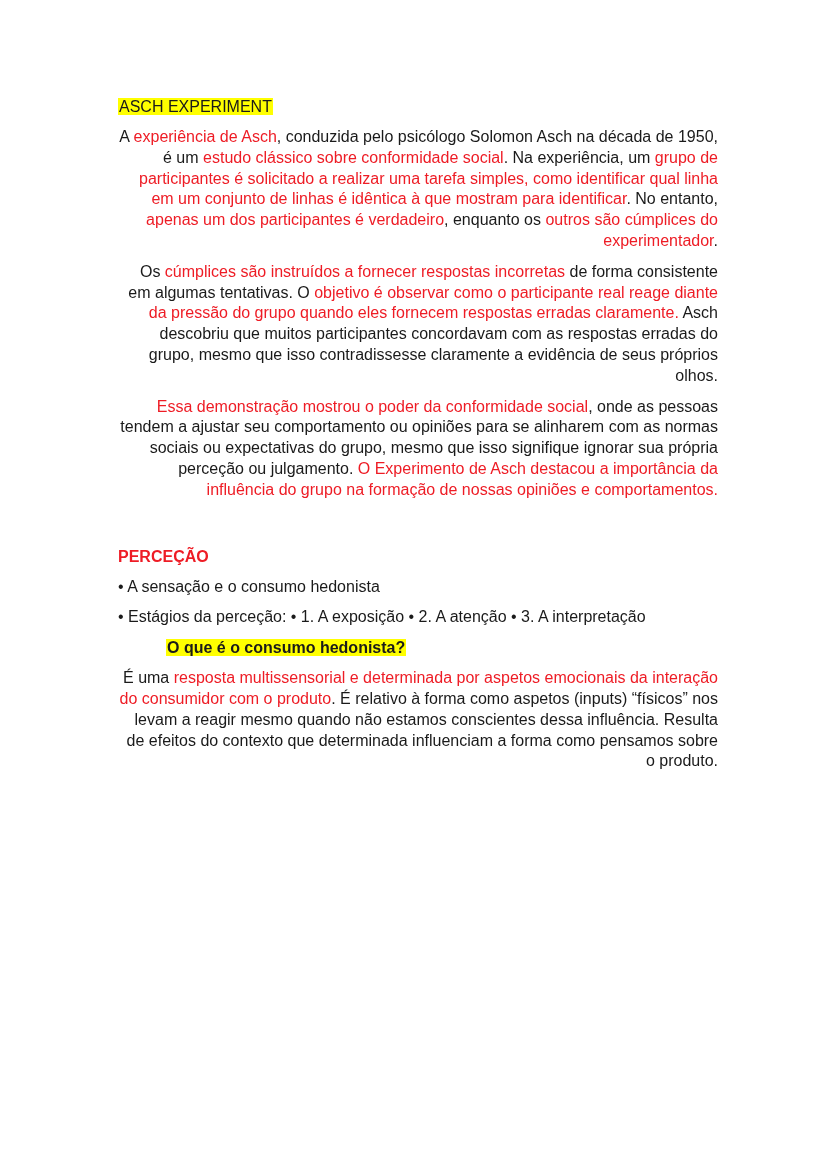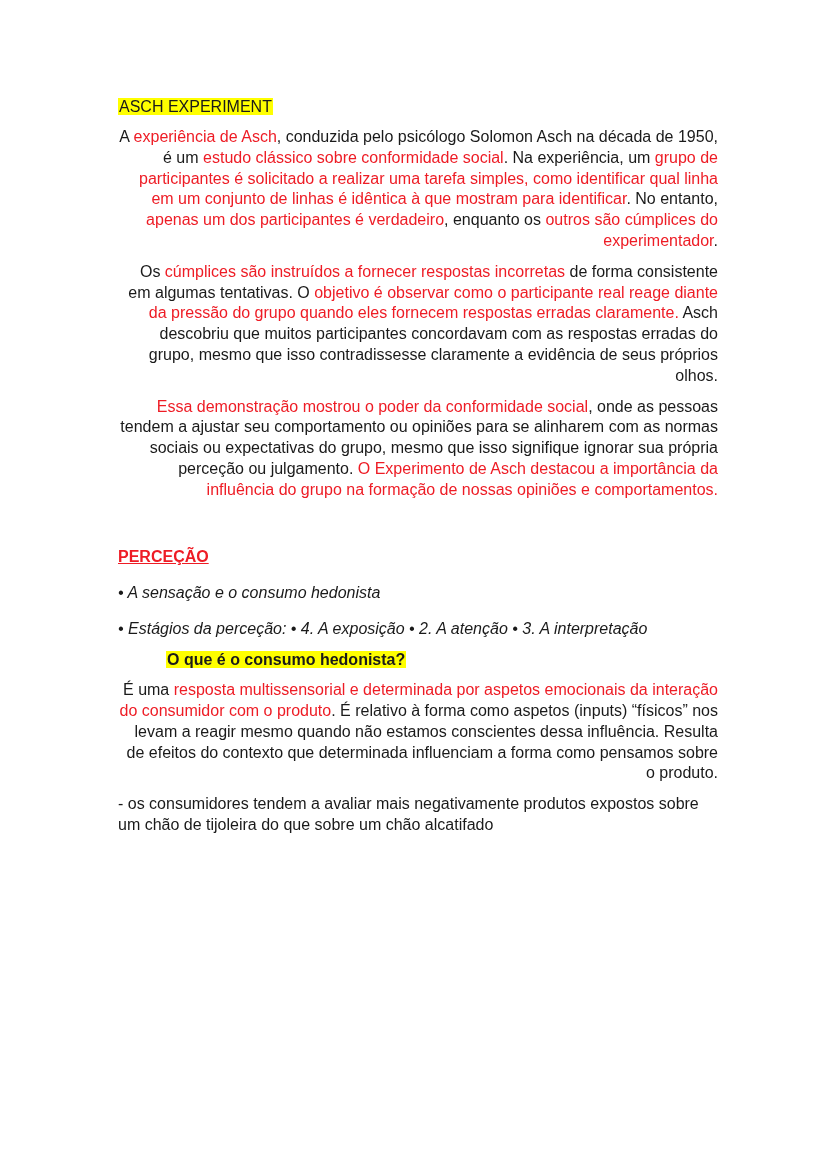--- a/index.html
+++ b/index.html
@@ -38,24 +38,23 @@
     p {
       margin: 0 0 10px 0;
       text-align: right;
     }
     .section-title {
       font-weight: bold;
       color: #ee1c25;
       margin: 0 0 10px 0;
       font-size: 16px;
       line-height: 20px;
-      text-decoration: underline;
     }
     .gap { height: 36px; }
-    .bullet { margin: 16px 0 10px 0; font-style: italic; }
+    .bullet { margin: 4px 0 10px 0; }
     .dash { margin: 0 0 10px 0; }
   </style>
 </head>
 <body>
 
 <div class="page">
 
   <div class="title">
     <span class="hl">ASCH EXPERIMENT</span>
   </div>
@@ -64,23 +63,22 @@
 
   <p><span>Os </span><span class="red">cúmplices são instruídos a fornecer respostas incorretas</span><span> de forma consistente em algumas tentativas. O </span><span class="red">objetivo é observar como o participante real reage diante da pressão do grupo quando eles fornecem respostas erradas claramente.</span><span> Asch descobriu que muitos participantes concordavam com as respostas erradas do grupo, mesmo que isso contradissesse claramente a evidência de seus próprios olhos.</span></p>
 
   <p><span class="red">Essa demonstração mostrou o poder da conformidade social</span><span>, onde as pessoas tendem a ajustar seu comportamento ou opiniões para se alinharem com as normas sociais ou expectativas do grupo, mesmo que isso signifique ignorar sua própria perceção ou julgamento. </span><span class="red">O Experimento de Asch destacou a importância da influência do grupo na formação de nossas opiniões e comportamentos.</span></p>
 
   <div class="gap"></div>
 
   <div class="section-title">PERCEÇÃO</div>
 
   <div class="bullet">• A sensação e o consumo hedonista</div>
-  <div class="bullet">• Estágios da perceção: • 4. A exposição • 2. A atenção • 3. A interpretação</div>
+  <div class="bullet">• Estágios da perceção: • 1. A exposição • 2. A atenção • 3. A interpretação</div>
 
   <div class="title bold">
     <span class="hl">O que é o consumo hedonista?</span>
   </div>
 
   <p><span>É uma </span><span class="red">resposta multissensorial e determinada por aspetos emocionais da interação do consumidor com o produto</span><span>. É relativo à forma como aspetos (inputs) “físicos” nos levam a reagir mesmo quando não estamos conscientes dessa influência. Resulta de efeitos do contexto que determinada influenciam a forma como pensamos sobre o produto.</span></p>
 
-  <div class="dash">- os consumidores tendem a avaliar mais negativamente produtos expostos sobre um chão de tijoleira do que sobre um chão alcatifado</div>
 
 </div>
 
 </body></html>

